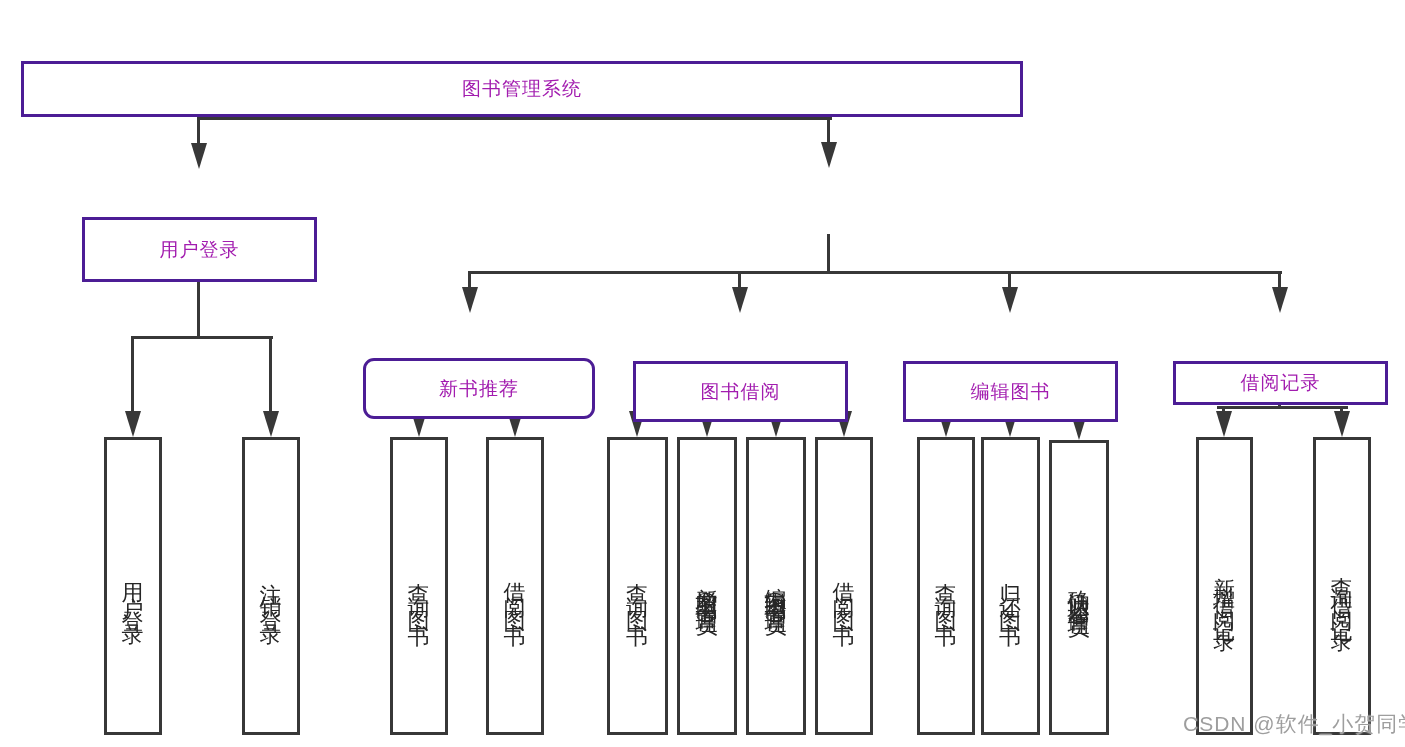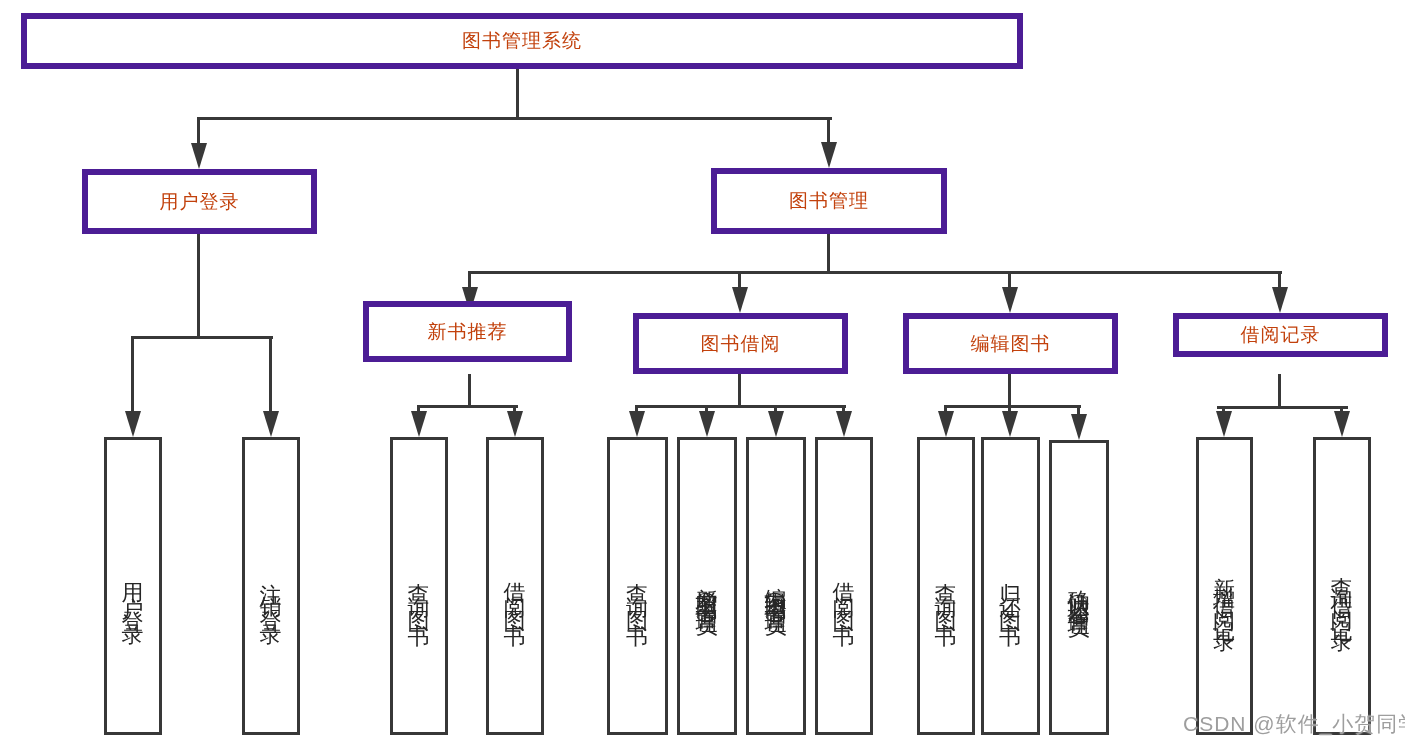--- a/index.html
+++ b/index.html
@@ -7,26 +7,27 @@
     position:relative;
     width:1405px;height:747px;
     background:#ffffff;
     font-family:"Liberation Sans","DejaVu Sans",sans-serif;
     overflow:hidden;
   }
   .node{
     position:absolute;
     box-sizing:border-box;
     background:#ffffff;
-    border:6px solid #4c1d95;
+    border:3px solid #4c1d95;
     display:flex;align-items:center;justify-content:center;
-    font-size:19px;color:#c2410c;
+    font-size:19px;color:#a21caf;
     letter-spacing:1px;
     white-space:nowrap;
     z-index:2;
+    margin-top:48px;
   }
   .leaf{
     position:absolute;
     box-sizing:border-box;
     background:#ffffff;
     border:3px solid #383838;
     display:flex;align-items:center;justify-content:center;
     z-index:2;
   }
   .leaf span{
@@ -65,25 +66,22 @@
 <div id="stage">
 
   <div class="node" style="left:21px;top:13px;width:1002px;height:56px;">
     <span>图书管理系统</span>
   </div>
 
   <div class="node" style="left:82px;top:169px;width:235px;height:65px;">
     <span>用户登录</span>
   </div>
 
-  <div class="node" style="left:711px;top:168px;width:236px;height:66px;">
-    <span>图书管理</span>
-  </div>
-
-  <div class="node" style="left:363px;top:301px;width:209px;height:61px;">
+
+  <div class="node" style="left:363px;top:310px;width:232px;height:61px;border-radius:11px;">
     <span>新书推荐</span>
   </div>
 
   <div class="node" style="left:633px;top:313px;width:215px;height:61px;">
     <span>图书借阅</span>
   </div>
 
   <div class="node" style="left:903px;top:313px;width:215px;height:61px;">
     <span>编辑图书</span>
   </div>

